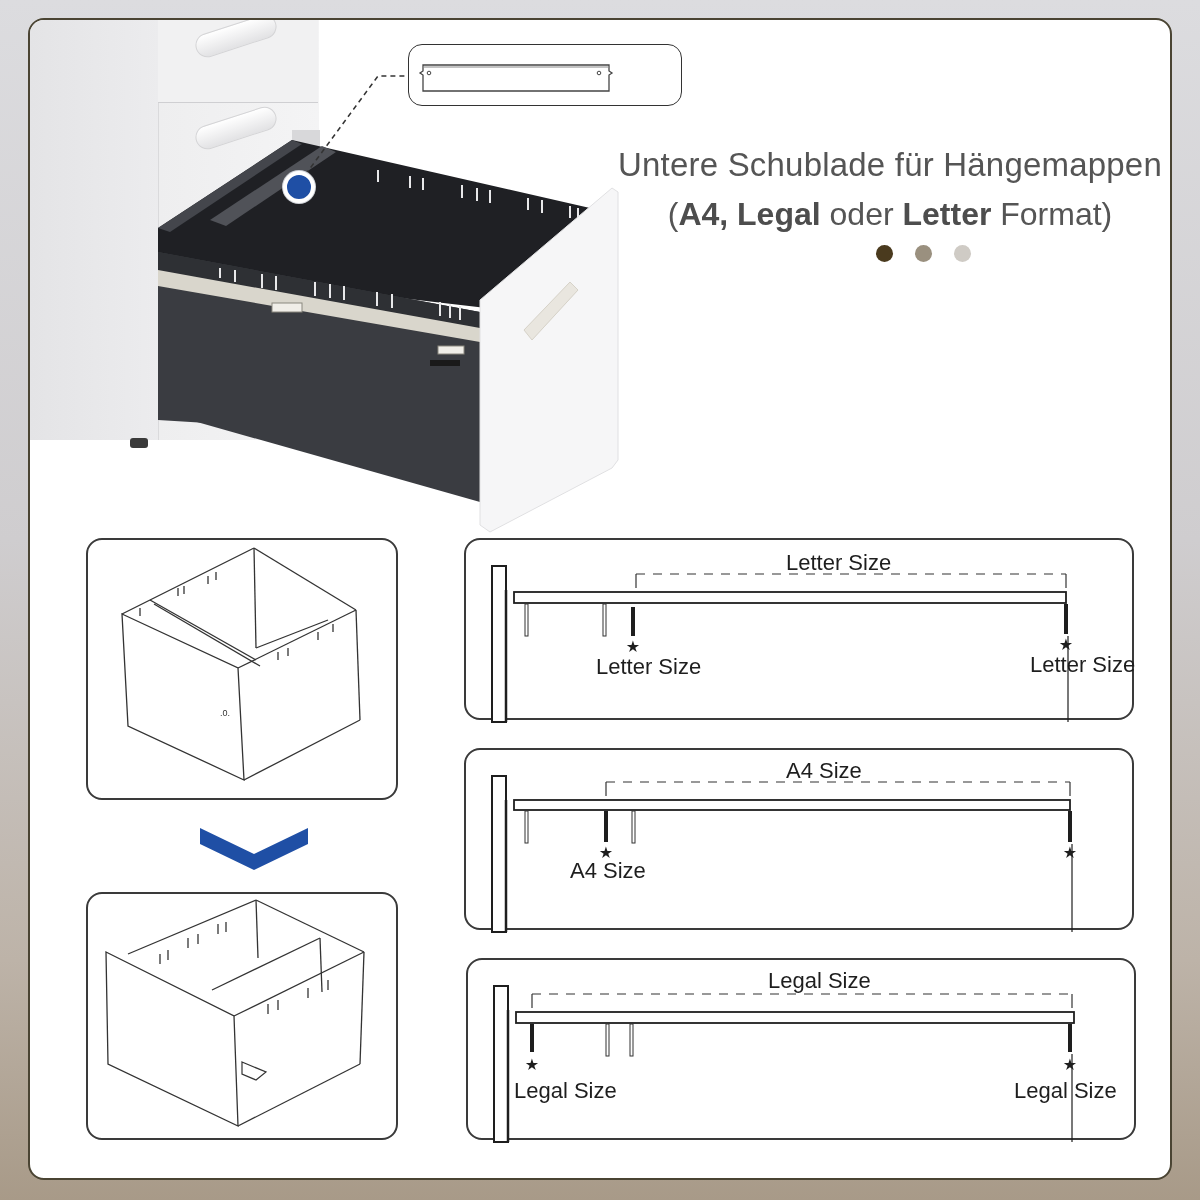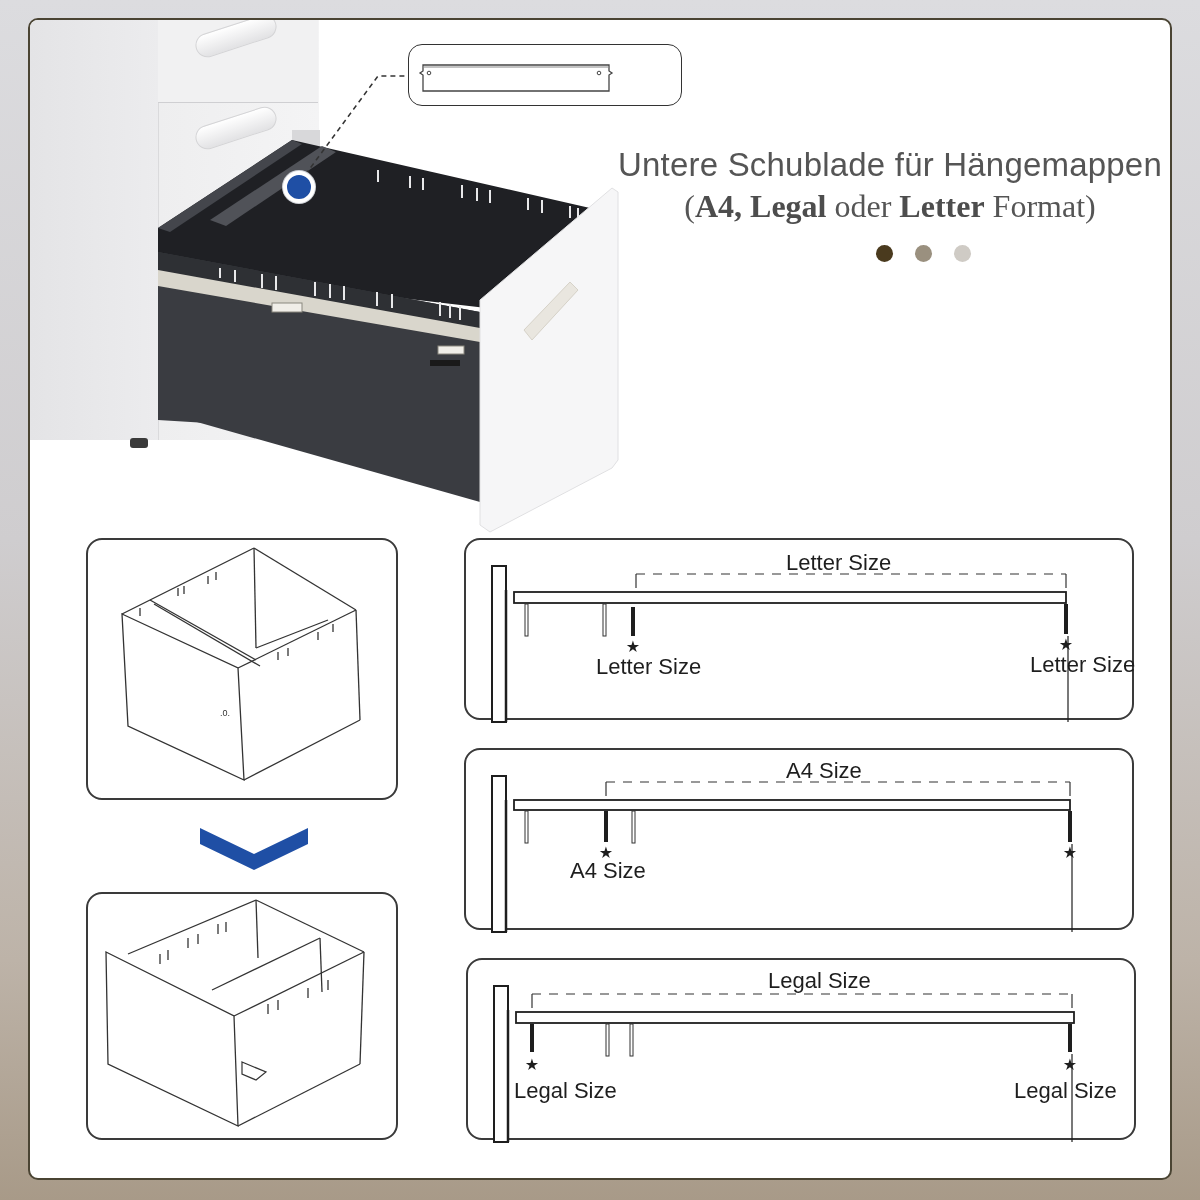--- a/index.html
+++ b/index.html
@@ -3,21 +3,21 @@
   <meta charset="utf-8">
   <style>
     html, body { margin:0; padding:0; }
     body {
       width:1200px; height:1200px; overflow:hidden; position:relative;
       background: linear-gradient(180deg, #dcdcdf 0%, #cfcdcf 45%, #bdb3a8 80%, #a89a88 100%);
       font-family: "Liberation Sans", sans-serif;
     }
     .card {
       position:absolute; left:28px; top:18px; width:1144px; height:1162px;
-      background:#ffffff; border:2px solid #4a4433; border-radius:10px; overflow:hidden;
+      background:#ffffff; border:2px solid #4a4433; border-radius:16px; overflow:hidden;
       box-sizing:border-box;
     }
     .abs { position:absolute; }
     
     .photo-side {
       position:absolute; left:0; top:0; width:130px; height:420px;
       background: linear-gradient(90deg,#e4e4e6,#ececee);
     }
     .cab-body {
       position:absolute; left:128px; top:0; width:160px; height:420px;
@@ -27,21 +27,21 @@
     .cab-drawer1 { position:absolute; left:128px; top:0; width:160px; height:82px; border-bottom:1px solid #cfcfd2; background:#f1f1f2; }
     .handle {
       position:absolute; width:82px; height:22px; border-radius:12px;
       background: linear-gradient(180deg,#ffffff,#e2e2e4);
       border:1px solid #d4d4d6; transform:rotate(-18deg);
     }
     .title-block {
       position:absolute; left:560px; top:126px; width:600px; text-align:center; color:#555555;
     }
     .title-line1 { font-size:33px; font-weight:300; letter-spacing:0.2px; }
-    .title-line2 { font-size:32px; font-weight:300; margin-top:4px;font-family:Liberation Serif, serif; }
+    .title-line2 { font-size:32px; font-weight:300; margin-top:12px; }
     .title-line2 b { font-weight:700; color:#4d4d4d; }
     .dots { position:absolute; left:846px; top:225px; display:flex; gap:22px; }
     .dot { width:17px; height:17px; border-radius:50%; }
     .rail-box {
       position:absolute; left:378px; top:24px; width:272px; height:60px;
       border:1.5px solid #333; border-radius:14px; background:#fff;
     }
     .panel {
       position:absolute; background:#fff; border:2px solid #3a3a3a; border-radius:16px; box-sizing:border-box;
     }

